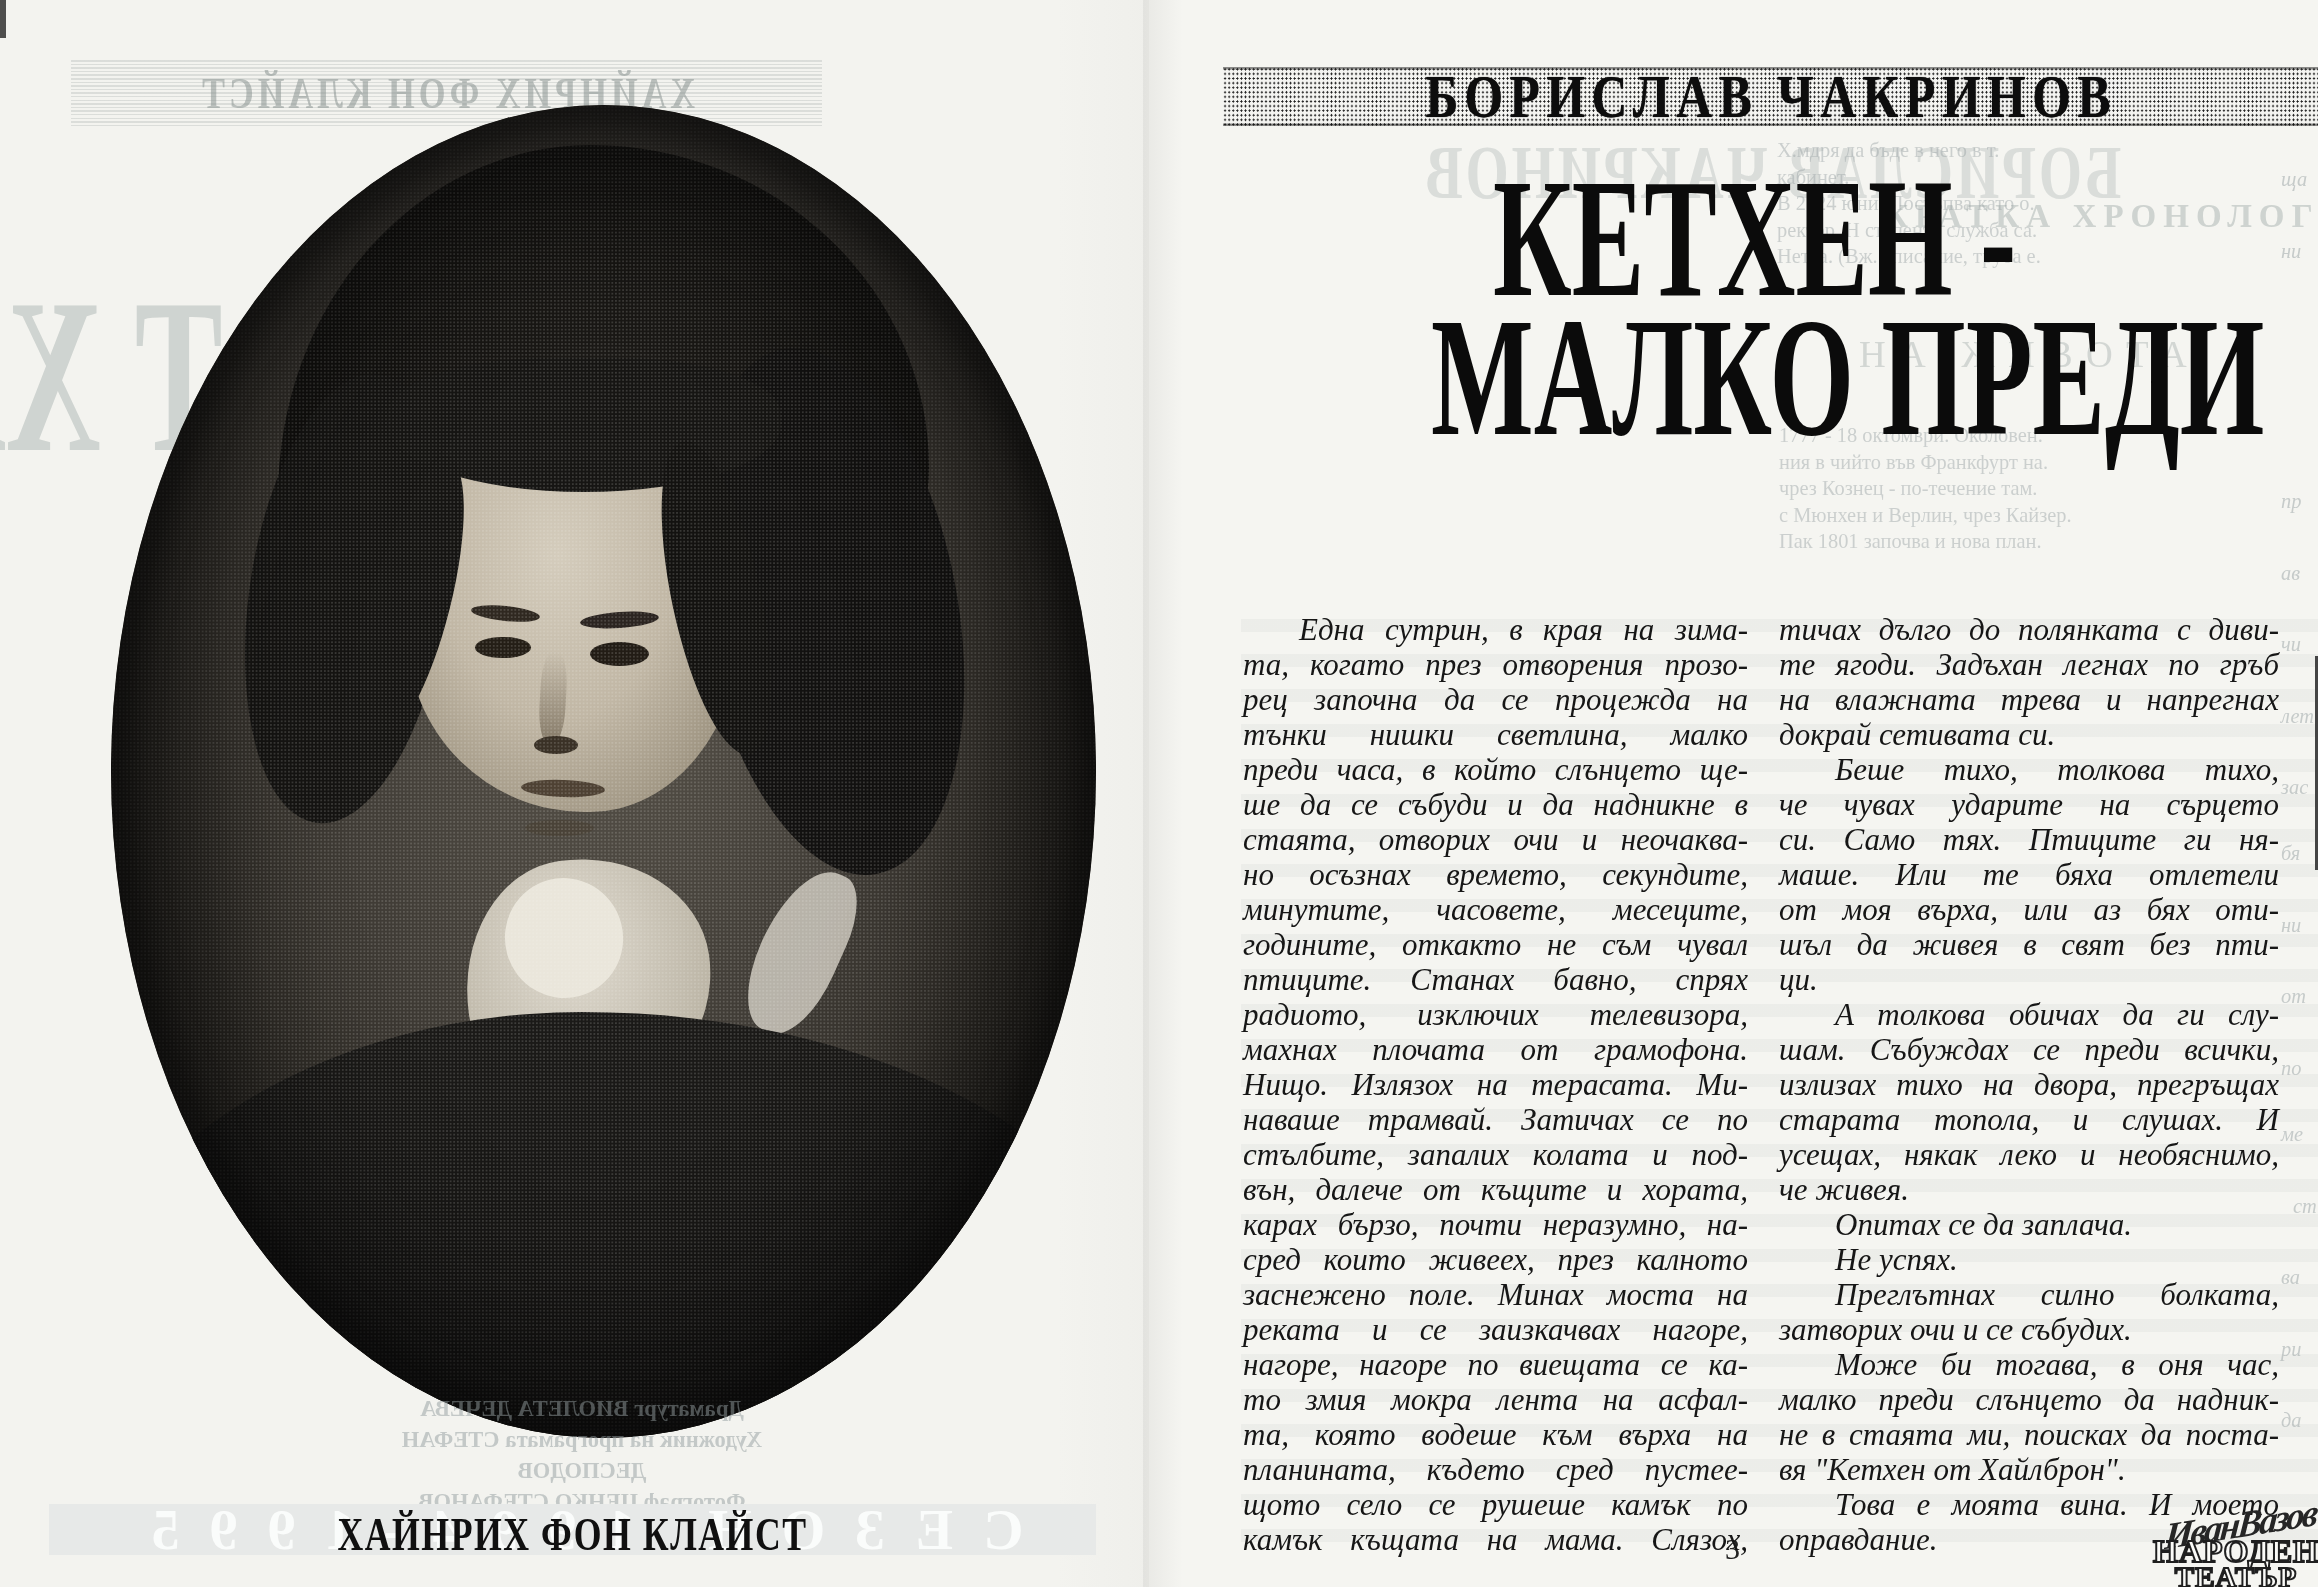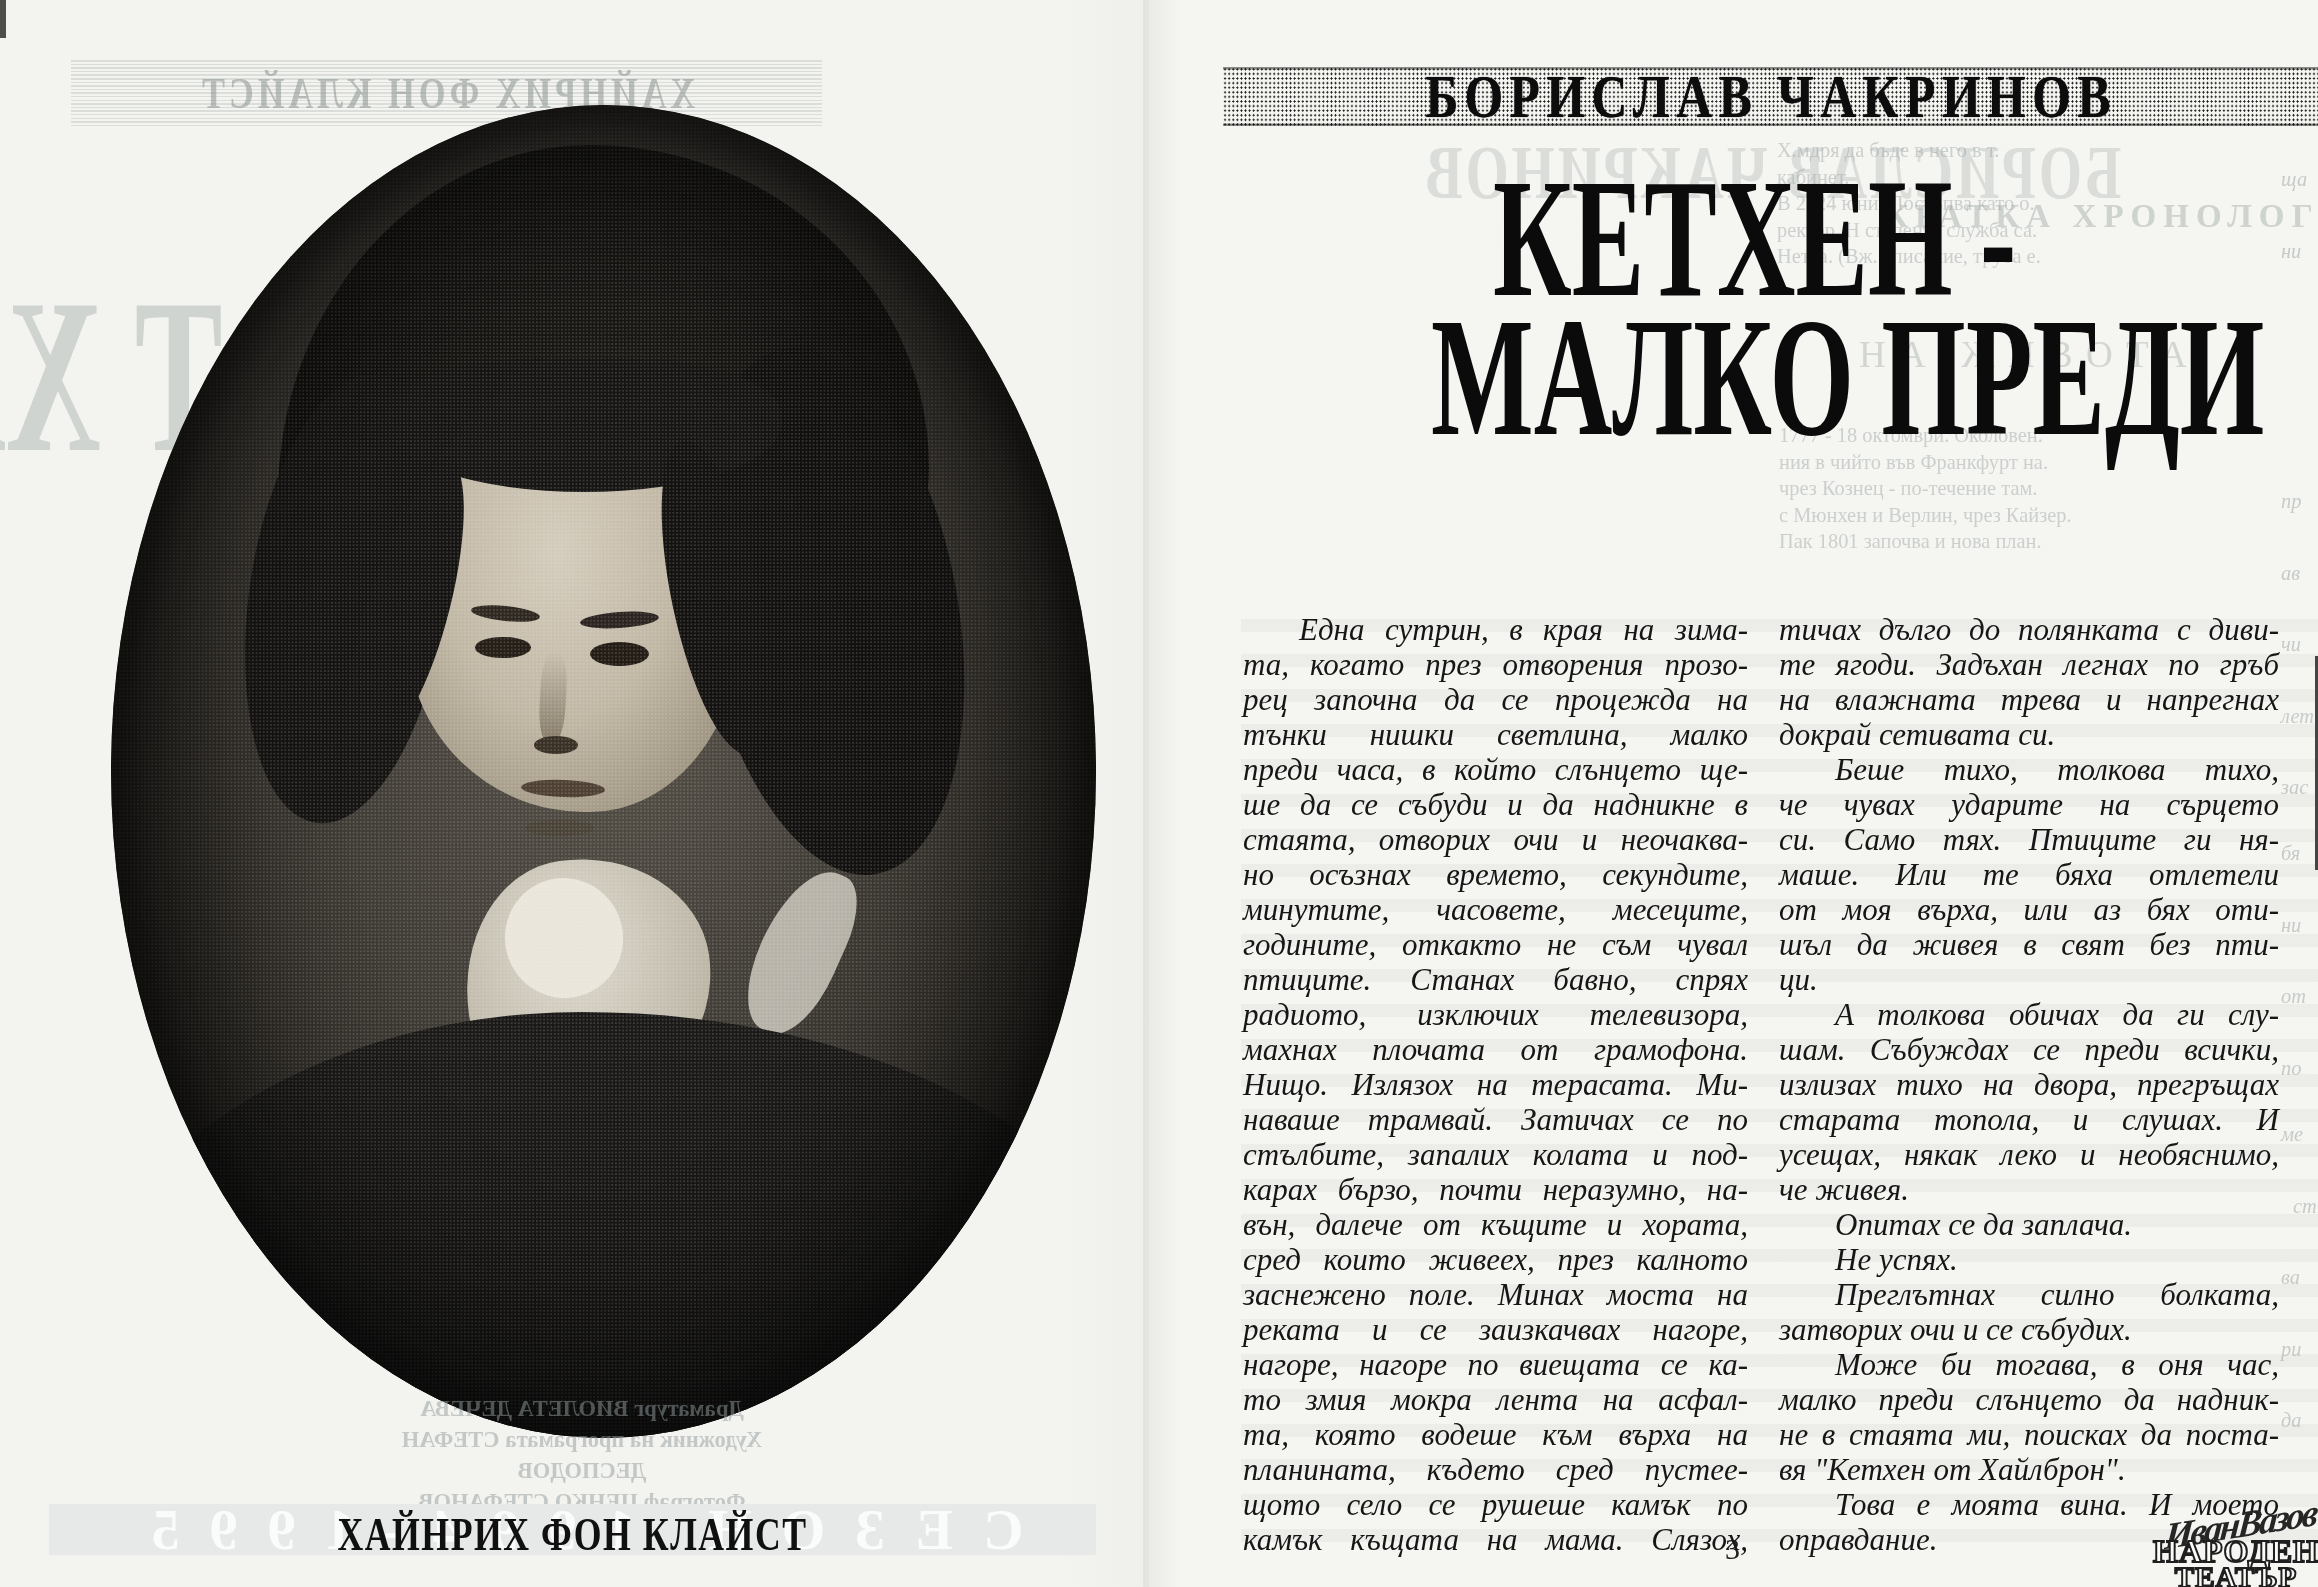--- a/index.html
+++ b/index.html
@@ -246,22 +246,22 @@
       <div class="bl" data-name="text-line">стаята, отворих очи и неочаква-</div>
       <div class="bl" data-name="text-line">но осъзнах времето, секундите,</div>
       <div class="bl" data-name="text-line">минутите, часовете, месеците,</div>
       <div class="bl" data-name="text-line">годините, откакто не съм чувал</div>
       <div class="bl" data-name="text-line">птиците. Станах бавно, спрях</div>
       <div class="bl" data-name="text-line">радиото, изключих телевизора,</div>
       <div class="bl" data-name="text-line">махнах плочата от грамофона.</div>
       <div class="bl" data-name="text-line">Нищо. Излязох на терасата. Ми-</div>
       <div class="bl" data-name="text-line">наваше трамвай. Затичах се по</div>
       <div class="bl" data-name="text-line">стълбите, запалих колата и под-</div>
+      <div class="bl" data-name="text-line">вън, далече от къщите и хората,</div>
       <div class="bl" data-name="text-line">карах бързо, почти неразумно, на-</div>
-      <div class="bl" data-name="text-line">вън, далече от къщите и хората,</div>
       <div class="bl" data-name="text-line">сред които живеех, през калното</div>
       <div class="bl" data-name="text-line">заснежено поле. Минах моста на</div>
       <div class="bl" data-name="text-line">реката и се заизкачвах нагоре,</div>
       <div class="bl" data-name="text-line">нагоре, нагоре по виещата се ка-</div>
       <div class="bl" data-name="text-line">то змия мокра лента на асфал-</div>
       <div class="bl" data-name="text-line">та, която водеше към върха на</div>
       <div class="bl" data-name="text-line">планината, където сред пустее-</div>
       <div class="bl" data-name="text-line">щото село се рушеше камък по</div>
       <div class="bl" data-name="text-line">камък къщата на мама. Слязох,</div>
     </div>

